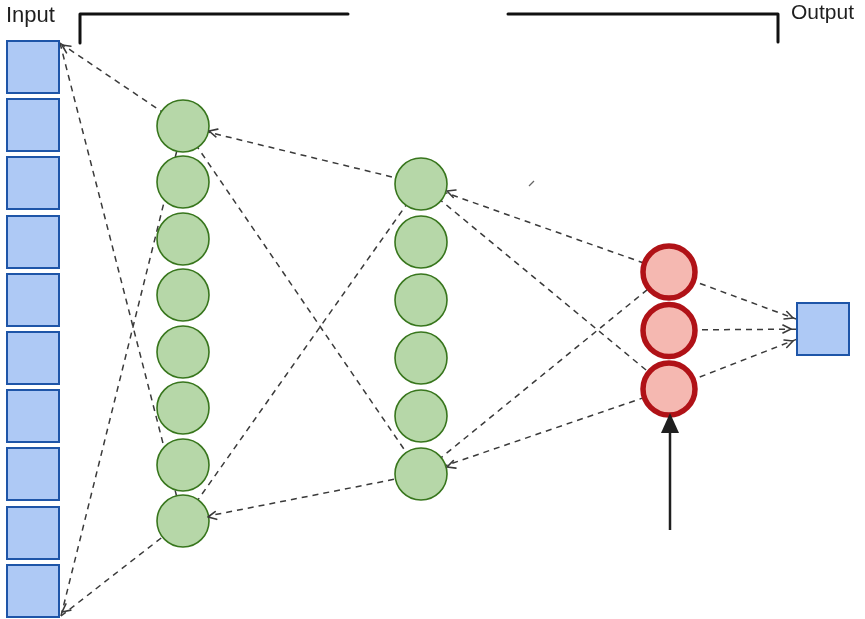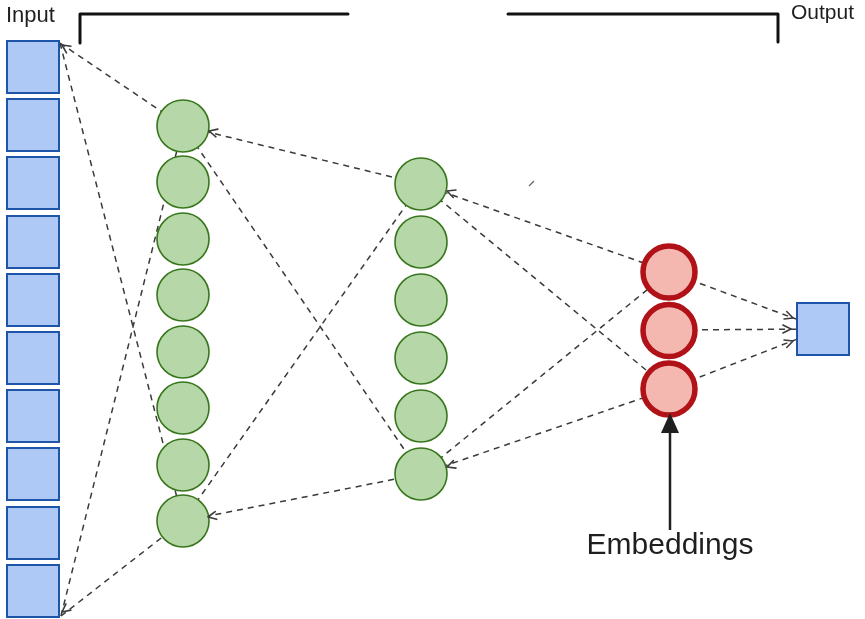--- a/index.html
+++ b/index.html
@@ -82,14 +82,13 @@
       <polyline points="453.3639610306789,460.6360389693211 447,467 455.9329153647719,468.09682409064635" fill="none" stroke="#3a3a3a" stroke-width="1.6" stroke-linecap="round" stroke-linejoin="round"></polyline>
       <polyline points="784.0493029416856,318.94075616940887 793,318 786.748074665869,311.52594179695217" fill="none" stroke="#3a3a3a" stroke-width="1.6" stroke-linecap="round" stroke-linejoin="round"></polyline>
       <polyline points="782.9108535833075,332.9453403211017 791,329 782.9108535833075,325.0546596788983" fill="none" stroke="#3a3a3a" stroke-width="1.6" stroke-linecap="round" stroke-linejoin="round"></polyline>
       <polyline points="786.748074665869,347.4740582030479 793,341 784.0493029416855,340.05924383059113" fill="none" stroke="#3a3a3a" stroke-width="1.6" stroke-linecap="round" stroke-linejoin="round"></polyline>
       <line x1="670" y1="530" x2="670" y2="430" stroke="#1f1f1f" stroke-width="2.5"></line>
       <polygon points="670,413 661,433 679,433" fill="#1f1f1f"></polygon>
     </svg>
 
   <div class="lbl lbl-input">Input</div>
   <div class="lbl lbl-output">Output</div>
-  <div class="lbl lbl-embed">Embeddings</div>
 </div>
 
 </body></html>

